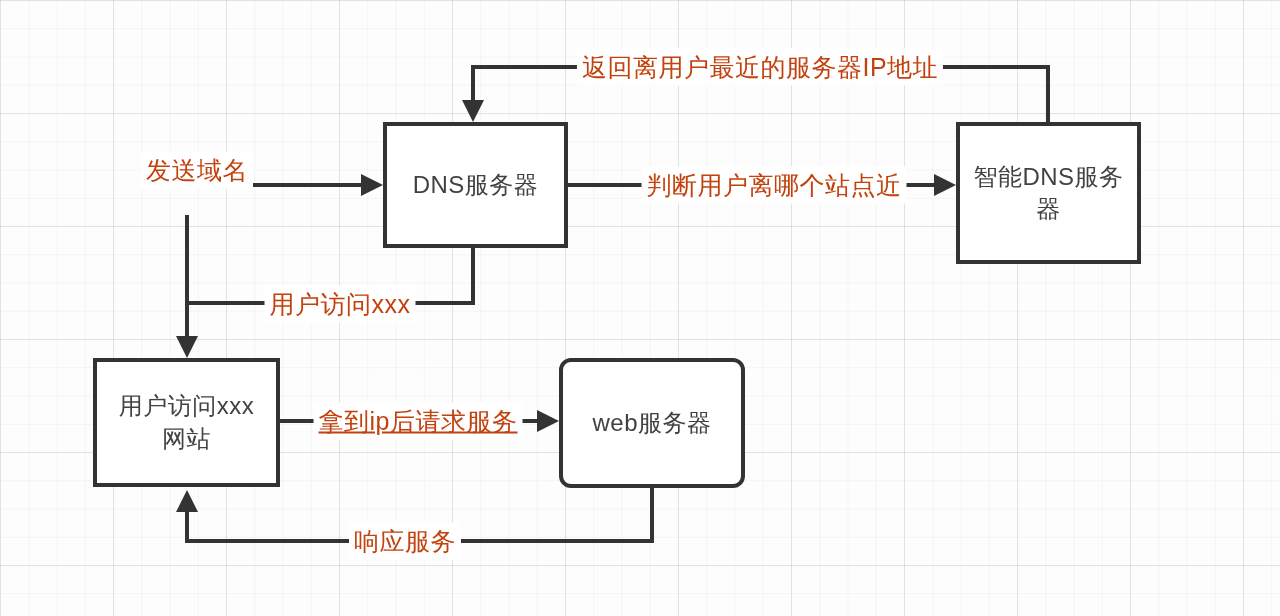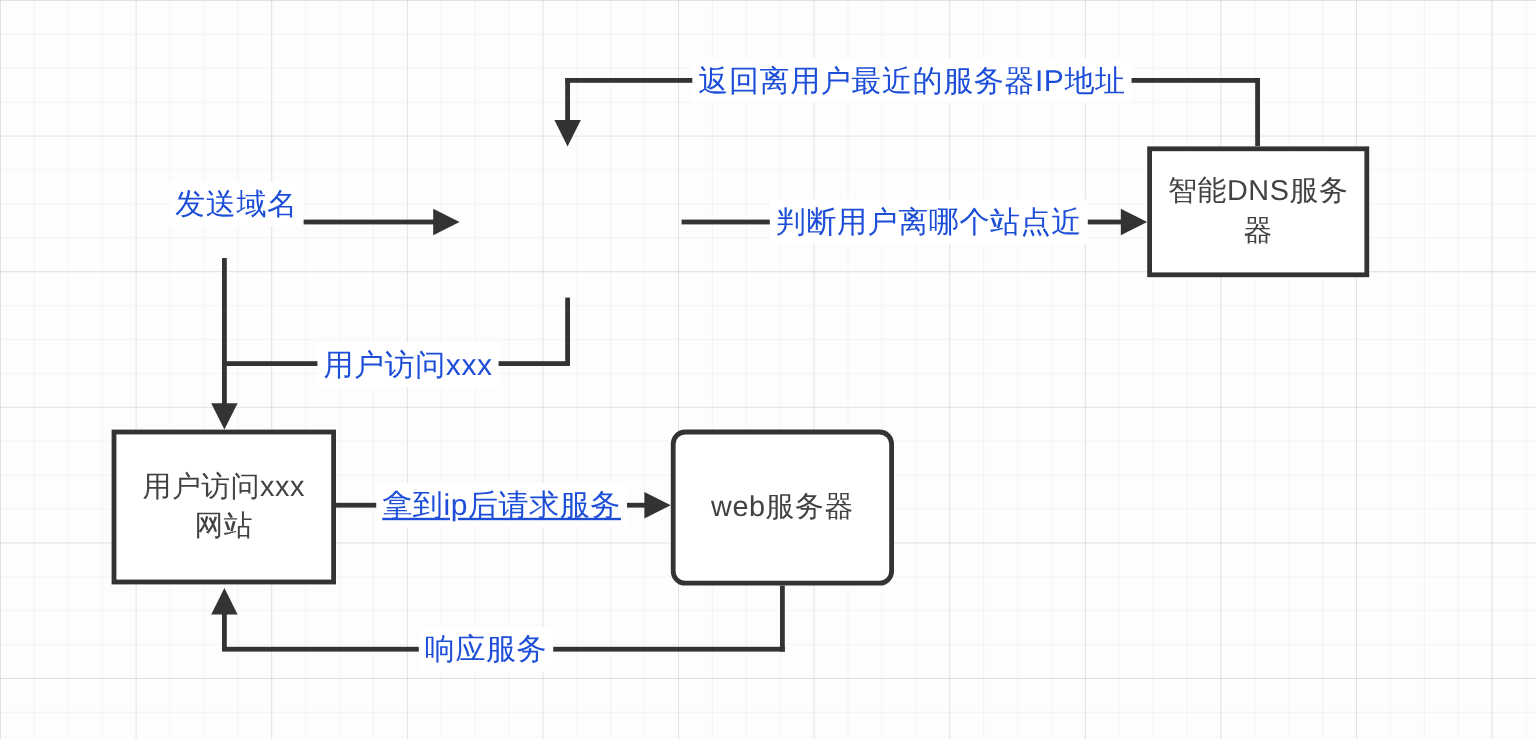--- a/index.html
+++ b/index.html
@@ -51,21 +51,21 @@
     border-bottom: 22px solid #333333;
   }
 
   
   .edge-label {
     position: absolute;
     transform: translate(-50%, -50%);
     background: #ffffff;
     padding: 2px 5px;
     font-size: 25px;
-    color: #1d4ed8;
+    color: #c2410c;
     white-space: nowrap;
     letter-spacing: 0.5px;
   }
 
   
   .node {
     position: absolute;
     box-sizing: border-box;
     border: 4px solid #333333;
     background: #ffffff;
@@ -112,22 +112,25 @@
   <div class="ln" style="left:185px; top:510px; width:4px; height:31px;"></div>
   <div class="arr arr-up" style="left:176px; top:490px;"></div>
 
   <div class="edge-label" style="left:197px; top:170px;">发送域名</div>
   <div class="edge-label" style="left:760px; top:67px;">返回离用户最近的服务器IP地址</div>
   <div class="edge-label" style="left:774px; top:185px;">判断用户离哪个站点近</div>
   <div class="edge-label" style="left:340px; top:304px;">用户访问xxx</div>
   <div class="edge-label" style="left:418px; top:421px;text-decoration:underline;">拿到ip后请求服务</div>
   <div class="edge-label" style="left:405px; top:541px;text-align:center;">响应服务</div>
 
+  <div class="node" style="left:383px; top:122px; width:185px; height:126px;">
+    <span class="node-line">DNS服务器</span>
+  </div>
 
-  <div class="node" style="left:956px; top:122px; width:185px; height:109px;">
+  <div class="node" style="left:956px; top:122px; width:185px; height:142px;">
     <span class="node-line">智能DNS服务</span>
     <span class="node-line">器</span>
   </div>
 
   <div class="node" style="left:93px; top:358px; width:187px; height:129px;">
     <span class="node-line">用户访问xxx</span>
     <span class="node-line">网站</span>
   </div>
 
   <div class="node" style="left:559px; top:358px; width:186px; height:130px;border-radius:12px;">

